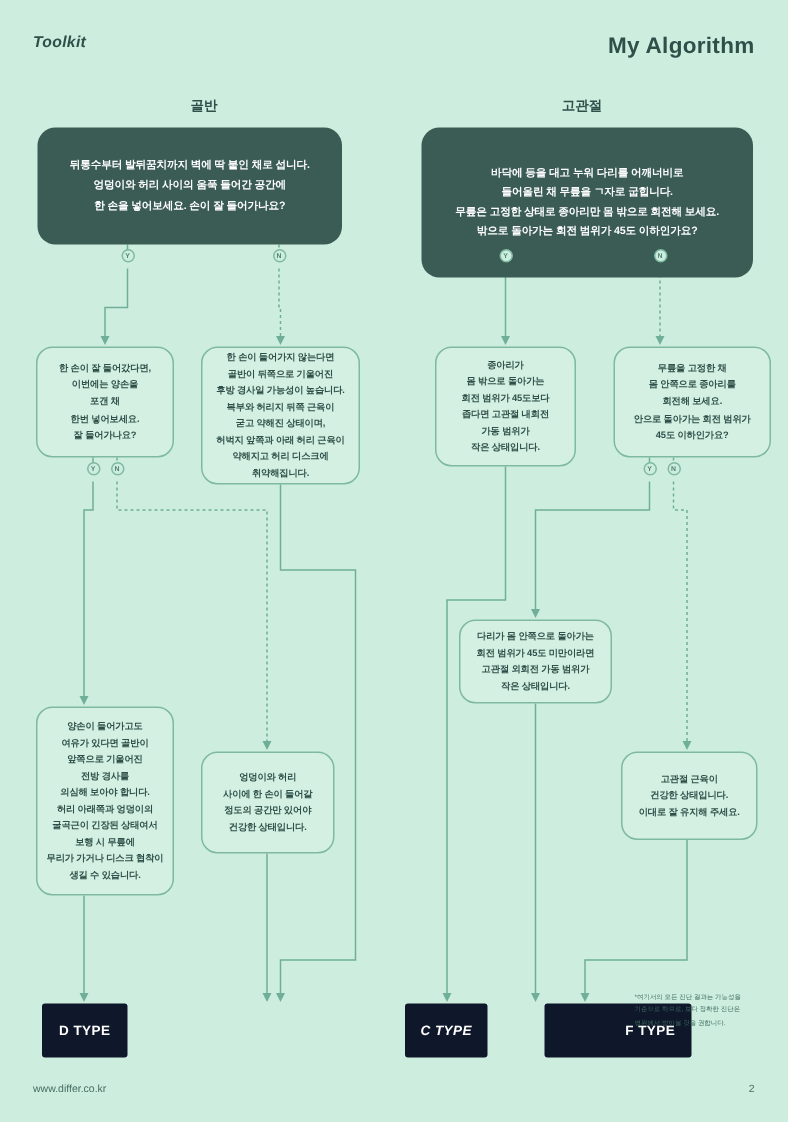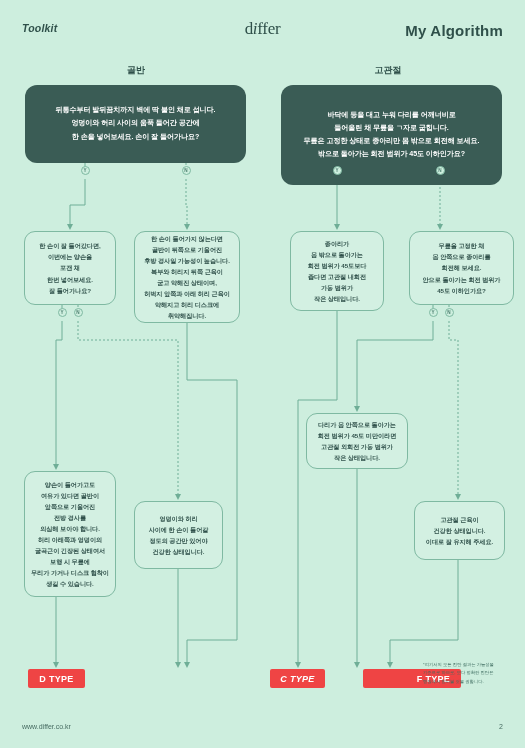--- a/index.html
+++ b/index.html
@@ -94,29 +94,29 @@
     justify-content: center;
     padding: 5px 6px;
     box-sizing: border-box;
     letter-spacing: -.1px;
   }
   .qbox span, .lbox span { display: block; width: 100%; }
 
   
   .chip {
     position: absolute;
-    background: #ef4444;
+    background: #0f172a;
     color: #ffffff;
     font-size: 9px;
     font-weight: 700;
     letter-spacing: .3px;
     display: flex;
     align-items: center;
     justify-content: center;
-    height: 19px;
+    height: 36px;
     border-radius: 2px;
   }
 
   
   .yn {
     position: absolute;
     width: 9px;
     height: 9px;
     border-radius: 50%;
     border: .9px solid #7fb9a2;
@@ -168,21 +168,20 @@
     color: #486d63;
   }
 </style>
 </head>
 <body>
 
 <div id="page">
 
   <div class="hdr-left">Toolkit</div>
 
-  <div class="brand"><span>d</span><i>i</i><span>ffer</span></div>
 
   <div class="hdr-right">My Algorithm</div>
 
   <svg class="conn" viewBox="0 0 525 748">
 
     <path d="M85,163 L85,170"></path>
     <path d="M85,179 L85,205 L70,205 L70,226"></path>
     <polygon points="70,230 67,224 73,224"></polygon>
 
     <path class="dashed" d="M186,163 L186,170"></path>
@@ -226,21 +225,21 @@
     <path d="M357,469 L357,663"></path>
     <polygon points="357,668 354,662 360,662"></polygon>
 
     <path d="M458,560 L458,640 L390,640 L390,663"></path>
     <polygon points="390,668 387,662 393,662"></polygon>
   </svg>
 
   <div class="col-title" style="left:76px; top:64px;">골반</div>
   <div class="col-title" style="left:328px; top:64px;">고관절</div>
 
-  <div class="qbox" style="left:25px; top:85px; width:221px; height:78px;">
+  <div class="qbox" style="left:25px; top:85px; width:203px; height:78px;">
     <span style="white-space: pre-line;">뒤통수부터 발뒤꿈치까지 벽에 딱 붙인 채로 섭니다.
 엉덩이와 허리 사이의 움푹 들어간 공간에
 한 손을 넣어보세요. 손이 잘 들어가나요?</span>
   </div>
 
   <div class="qbox" style="left:281px; top:85px; width:221px; height:100px;">
     <span style="white-space: pre-line;">바닥에 등을 대고 누워 다리를 어깨너비로
 들어올린 채 무릎을 ㄱ자로 굽힙니다.
 무릎은 고정한 상태로 종아리만 몸 밖으로 회전해 보세요.
 밖으로 돌아가는 회전 범위가 45도 이하인가요?</span>

